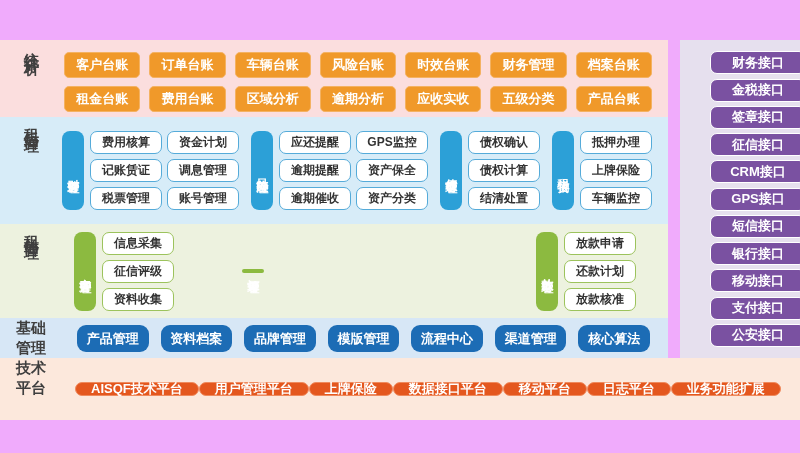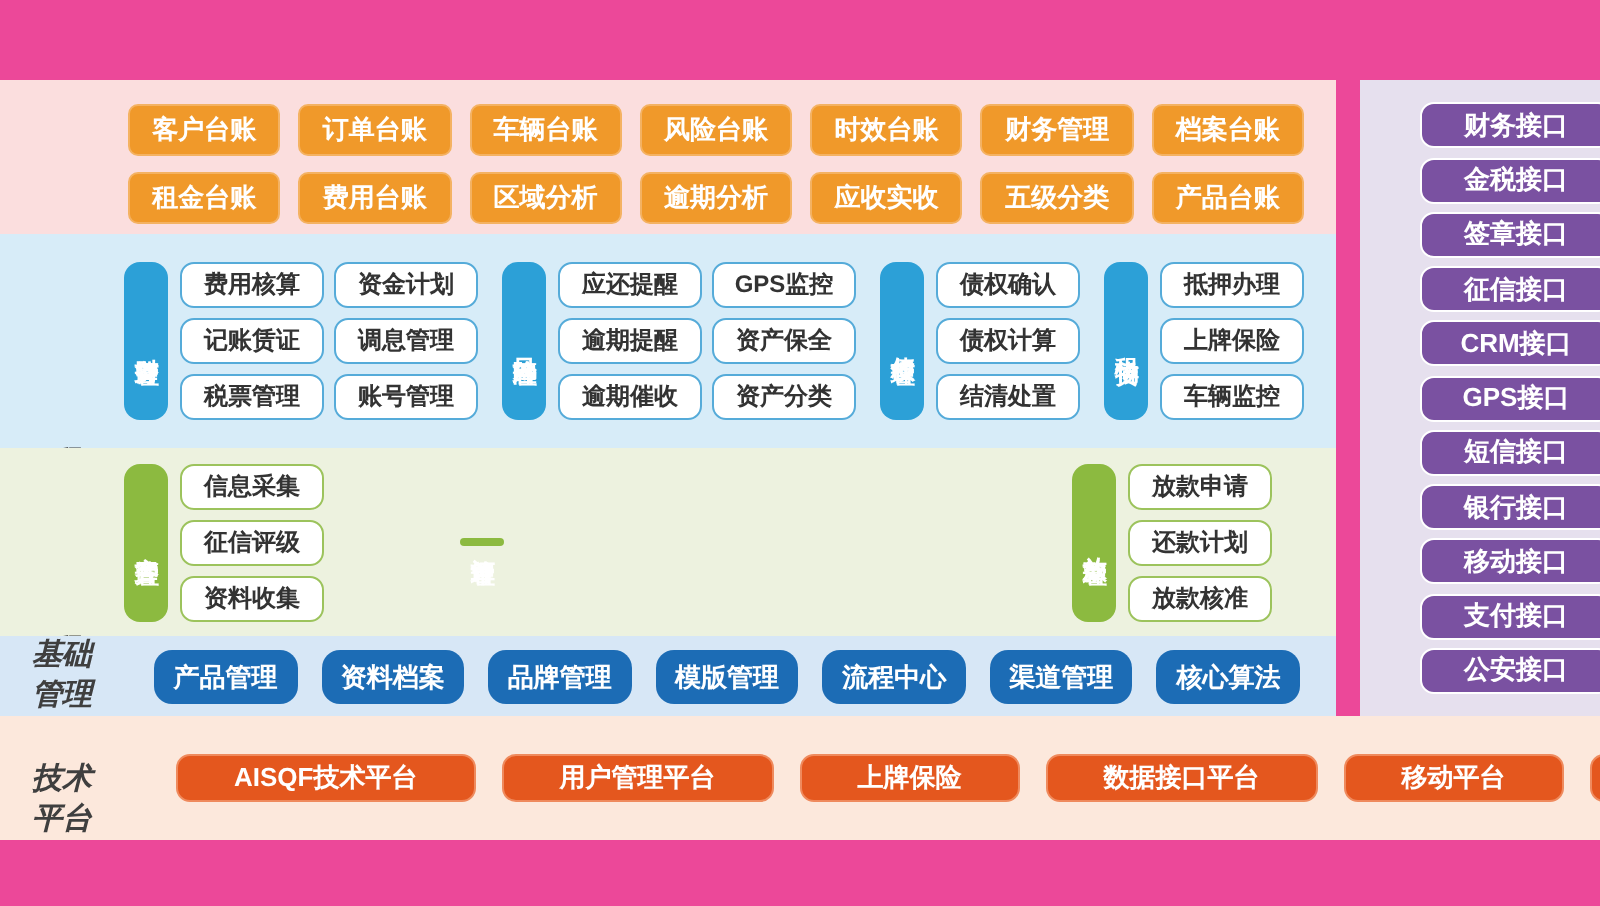--- a/index.html
+++ b/index.html
@@ -1,54 +1,54 @@
 <!DOCTYPE html>
 <html><head>
 <meta charset="utf-8">
 <style>
   * { margin:0; padding:0; box-sizing:border-box; }
   html,body { background:#ffffff; }
   body { font-family:"Liberation Sans","DejaVu Sans",sans-serif; }
-  .stage { position:relative; width:800px; height:453px; background:#ec4899; overflow:hidden; }
+  .stage { position:relative; width:800px; height:453px; background:#f0abfc; overflow:hidden; }
 
   
   .band { position:absolute; left:0; display:flex; }
   .band1 { top:40px;  width:668px; height:77px;  background:#fbdede; }
   .band2 { top:117px; width:668px; height:107px; background:#d7ecf8; }
   .band3 { top:224px; width:668px; height:94px;  background:#edf2df; }
   .band4 { top:318px; width:668px; height:40px;  background:#d7e7f6; }
   .band5 { top:358px; width:800px; height:62px;  background:#fce8dc; }
 
-  .label-cell { width:62px; flex:none; display:flex; align-items:flex-end; justify-content:center;font-style:italic; }
+  .label-cell { width:62px; flex:none; display:flex; align-items:flex-start; justify-content:center; }
   .v-label { writing-mode:vertical-lr; text-orientation:upright; font-size:15px; font-weight:bold; color:#3f3f3f; letter-spacing:3px; }
   .h-label { width:36px; font-size:15px; font-weight:bold; color:#3f3f3f; line-height:1.35; text-align:center; word-break:break-all; }
 
   
   .btn { display:flex; align-items:center; justify-content:center; color:#fff; font-weight:bold; white-space:nowrap; }
   .btn.orange { background:#f0992a; border-radius:5px; font-size:13px; height:26px; border:1px solid #f4b262; }
   .btn.dkblue { background:#1c6cb5; border-radius:9px; font-size:13px; height:27px; }
-  .btn.red    { background:#e4571e; border-radius:7px; font-size:13px; height:24px; padding:0 28px; border:1px solid #ef8a5d;margin-left:13px; }
+  .btn.red    { background:#e4571e; border-radius:7px; font-size:13px; height:14px; padding:0 15px; border:1px solid #ef8a5d; }
   .btn.purple { background:#7a51a1; border-radius:7px; font-size:13px; width:96px; height:23px; border:1px solid #ffffff; }
 
   
   .stats-grid { flex:1; display:grid; grid-template-columns:repeat(7,1fr); gap:8px 9px; padding:12px 16px 12px 2px; }
 
   
   .groups { flex:1; display:flex; align-items:center; justify-content:space-between; padding:0 16px 0 0; }
   .group { display:flex; gap:6px; }
   .tab { width:22px; border-radius:8px; color:#fff; font-weight:bold; font-size:12px; display:flex; align-items:center; justify-content:center; writing-mode:vertical-lr; text-orientation:upright; letter-spacing:1px; }
   .grid { display:grid; gap:5px; }
   .group[data-cols="2"] .grid { grid-template-columns:repeat(2,72px); }
   .group[data-cols="1"] .grid { grid-template-columns:72px; }
   .box { height:23px; background:#ffffff; border-radius:7px; display:flex; align-items:center; justify-content:center; font-size:12px; font-weight:bold; color:#333333; white-space:nowrap; }
   .band2 .tab { background:#2ca0d7; }
   .band2 .box { border:1.5px solid #55abd9; }
   .band3 .tab { background:#8cba40; }
   .band3 .box { border:1.5px solid #9cc35c; }
-  .pre-groups { justify-content:flex-start; }
+  .pre-groups { justify-content:flex-start;margin-left:12px; }
   .pre-groups .group:nth-child(2) { margin-left:68px; }
   .pre-groups .group:nth-child(3) { margin-left:auto; margin-right:16px; }
 
   
   .base-grid { flex:1; display:grid; grid-template-columns:repeat(7,1fr); gap:12px; padding:7px 18px 6px 15px; align-items:center; }
 
   
   .tech-row { flex:1; display:flex; align-items:center; justify-content:space-between; padding:0 27px 0 13px; }
 
   

